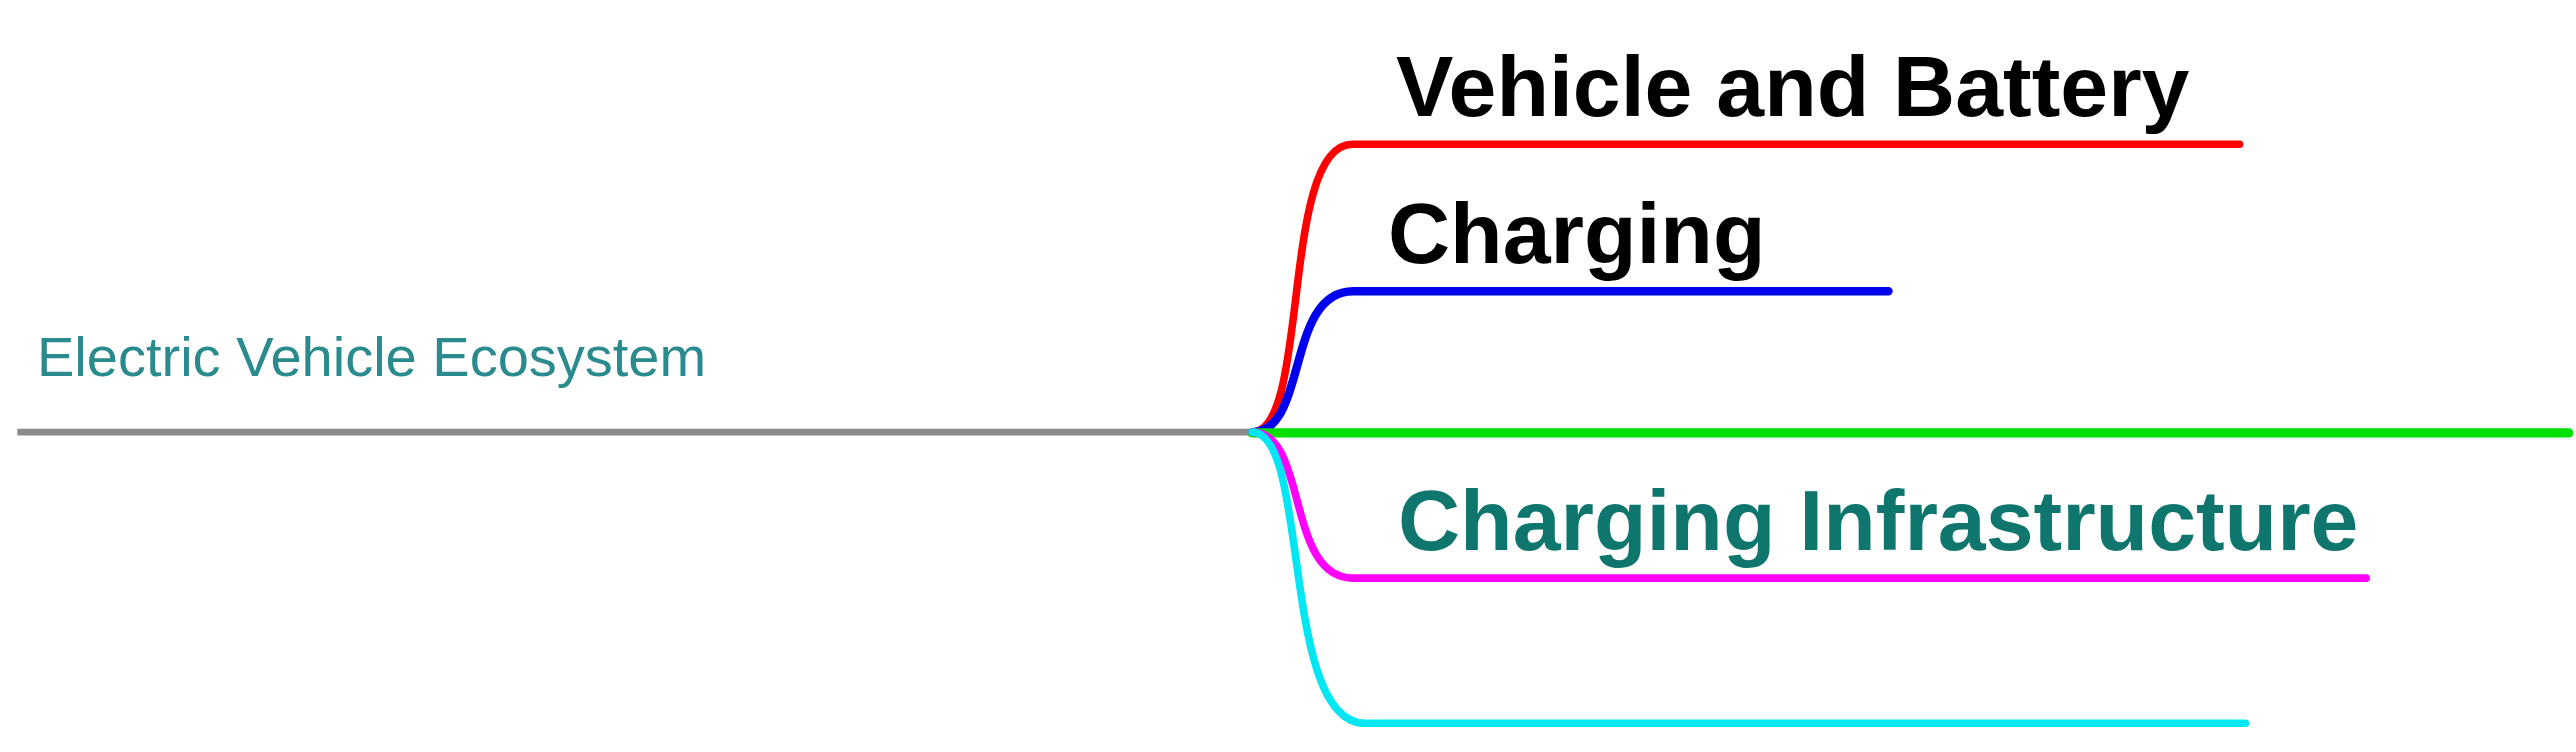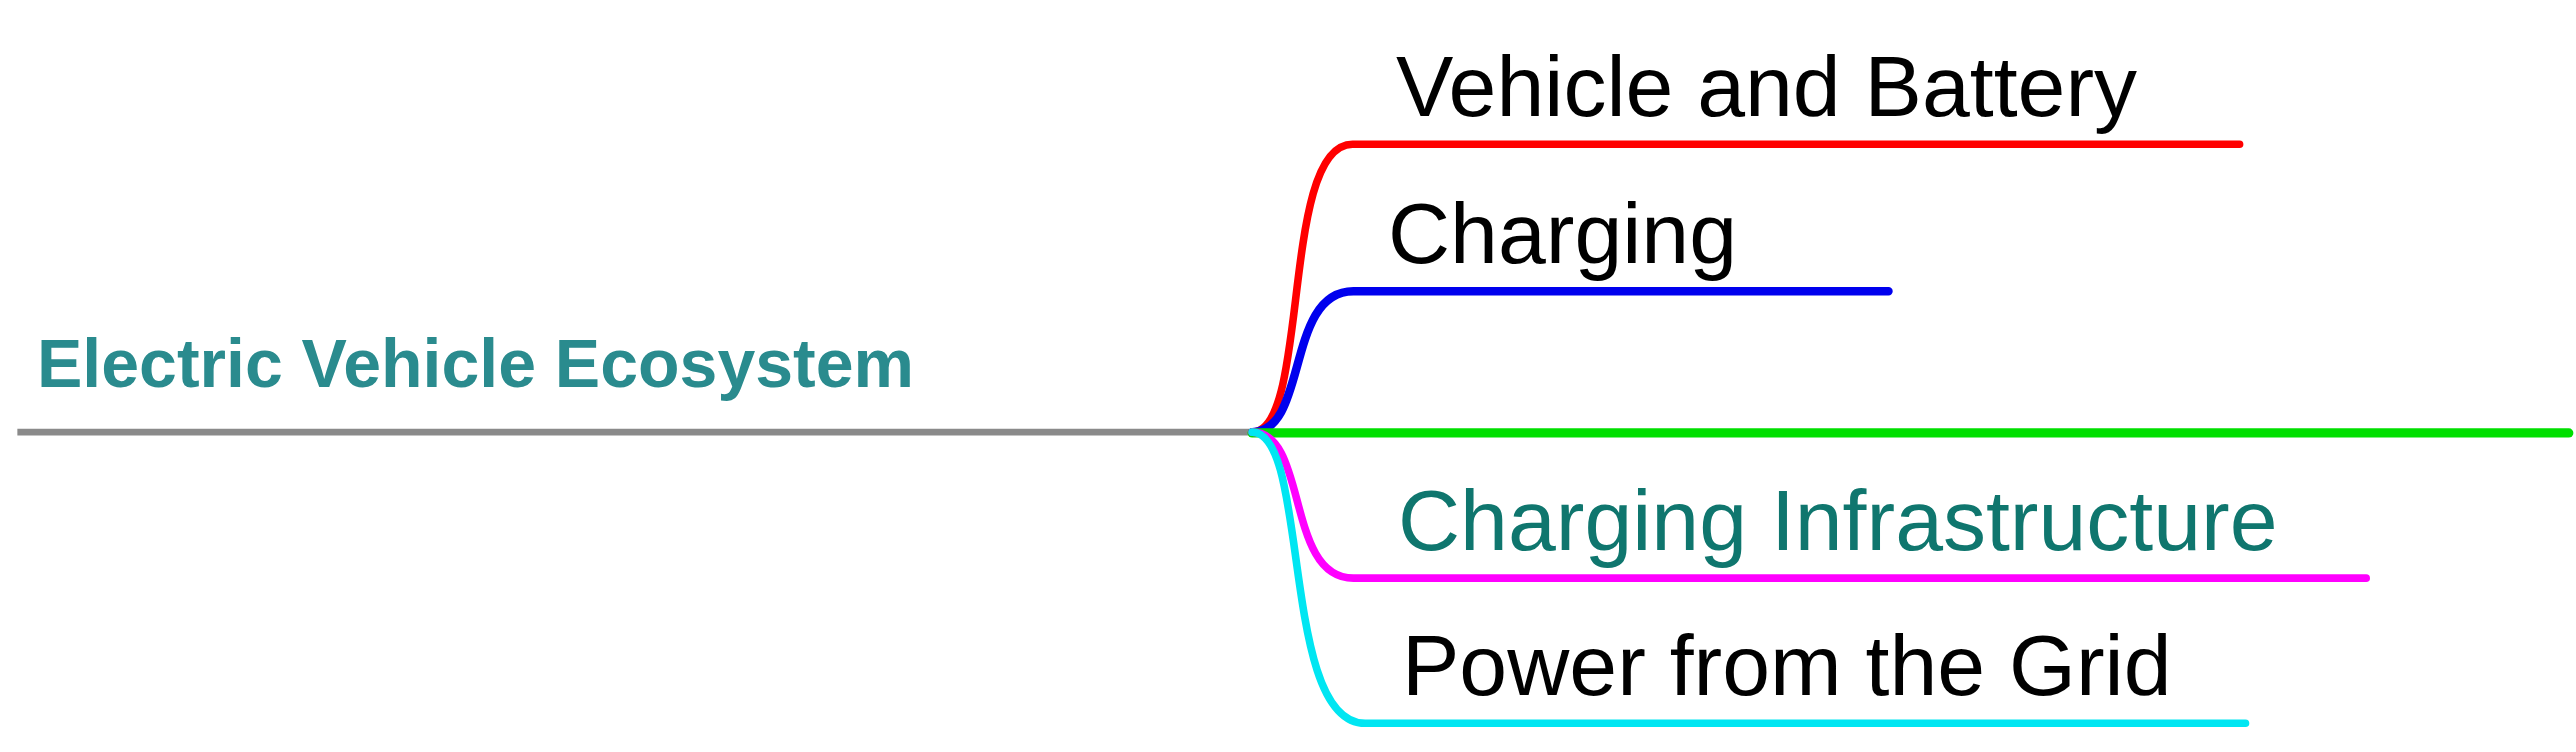--- a/index.html
+++ b/index.html
@@ -26,26 +26,26 @@
     fill: none;
   }
   .node-label {
     position: absolute;
     line-height: 1;
     white-space: nowrap;
   }
   .root-label {
     left: 37px;
     top: 329px;
-    font-size: 68px;
-    font-weight: bold;
+    font-size: 56px;
+    font-weight: normal;
   }
   .branch-label {
     font-size: 86px;
-    font-weight: normal;
+    font-weight: bold;
   }
   .branch-label-1 { left: 1396px; top: 43px; }
   .branch-label-2 { left: 1388px; top: 190px; }
   .branch-label-3 { left: 1393px; top: 332px; }
   .branch-label-4 { left: 1398px; top: 477px; }
   .branch-label-5 { left: 1402px; top: 622px; }
 </style>
 </head>
 <body>
 
@@ -68,16 +68,15 @@
 
   <div class="node-label root-label" style="color: rgb(42, 139, 142);">Electric Vehicle Ecosystem</div>
 
   <div class="node-label branch-label branch-label-1" style="color: rgb(0, 0, 0);">Vehicle and Battery</div>
 
   <div class="node-label branch-label branch-label-2" style="color: rgb(0, 0, 0);">Charging</div>
 
 
   <div class="node-label branch-label branch-label-4" style="color: #0f766e;">Charging Infrastructure</div>
 
-  <div class="node-label branch-label branch-label-5" style="color: rgb(0, 0, 0);">Power from the Grid</div>
 
 </div>
 
 
 </body></html>

